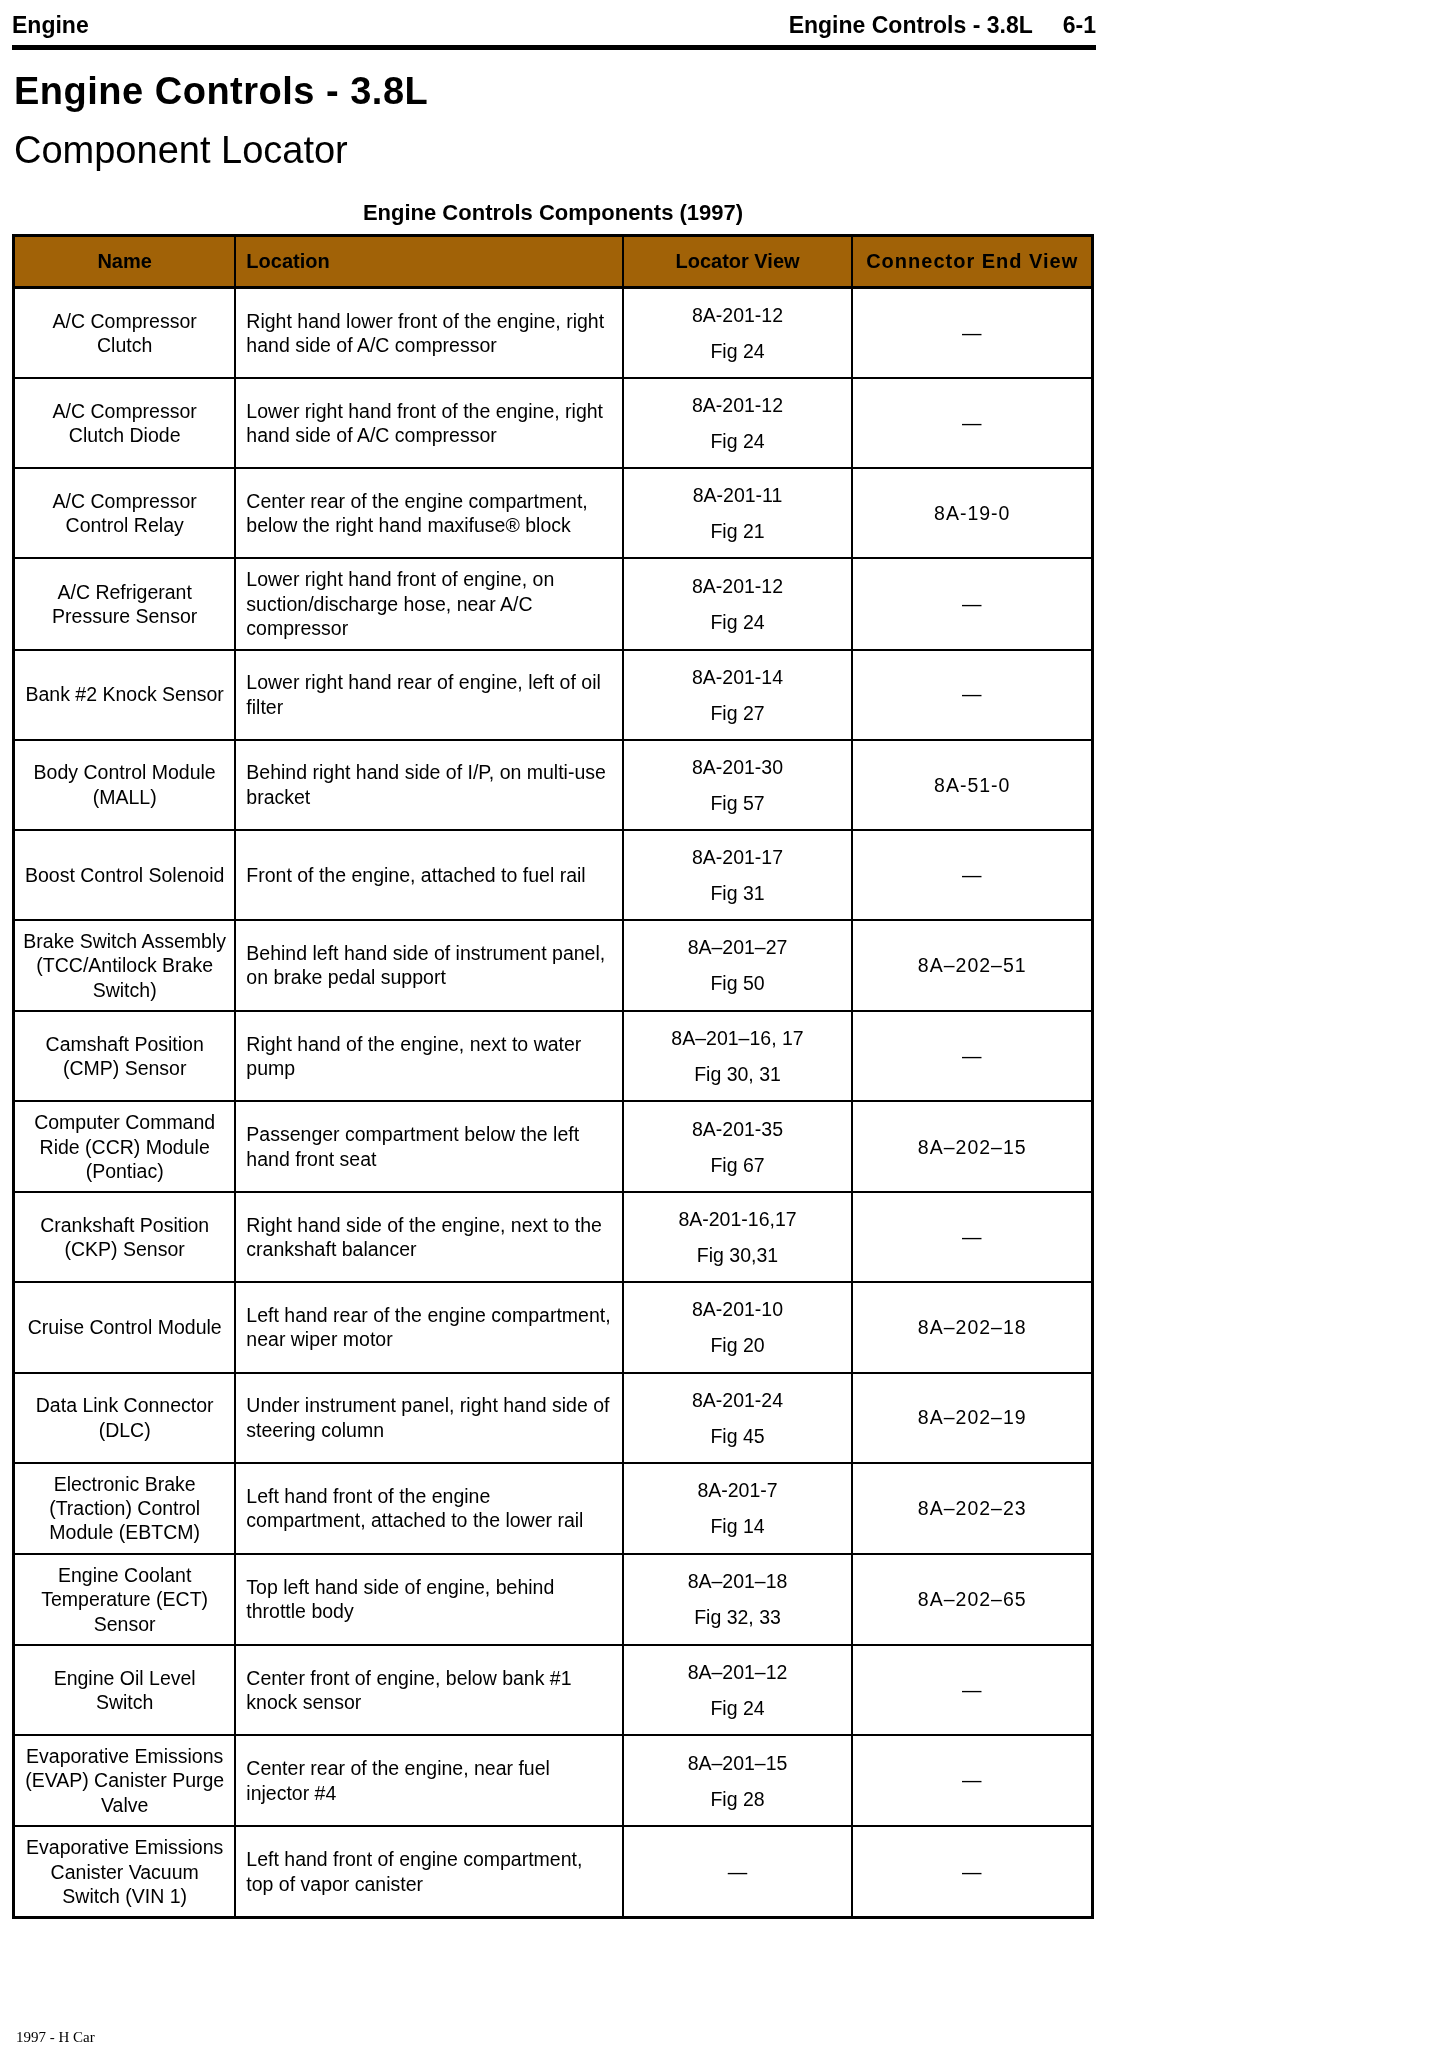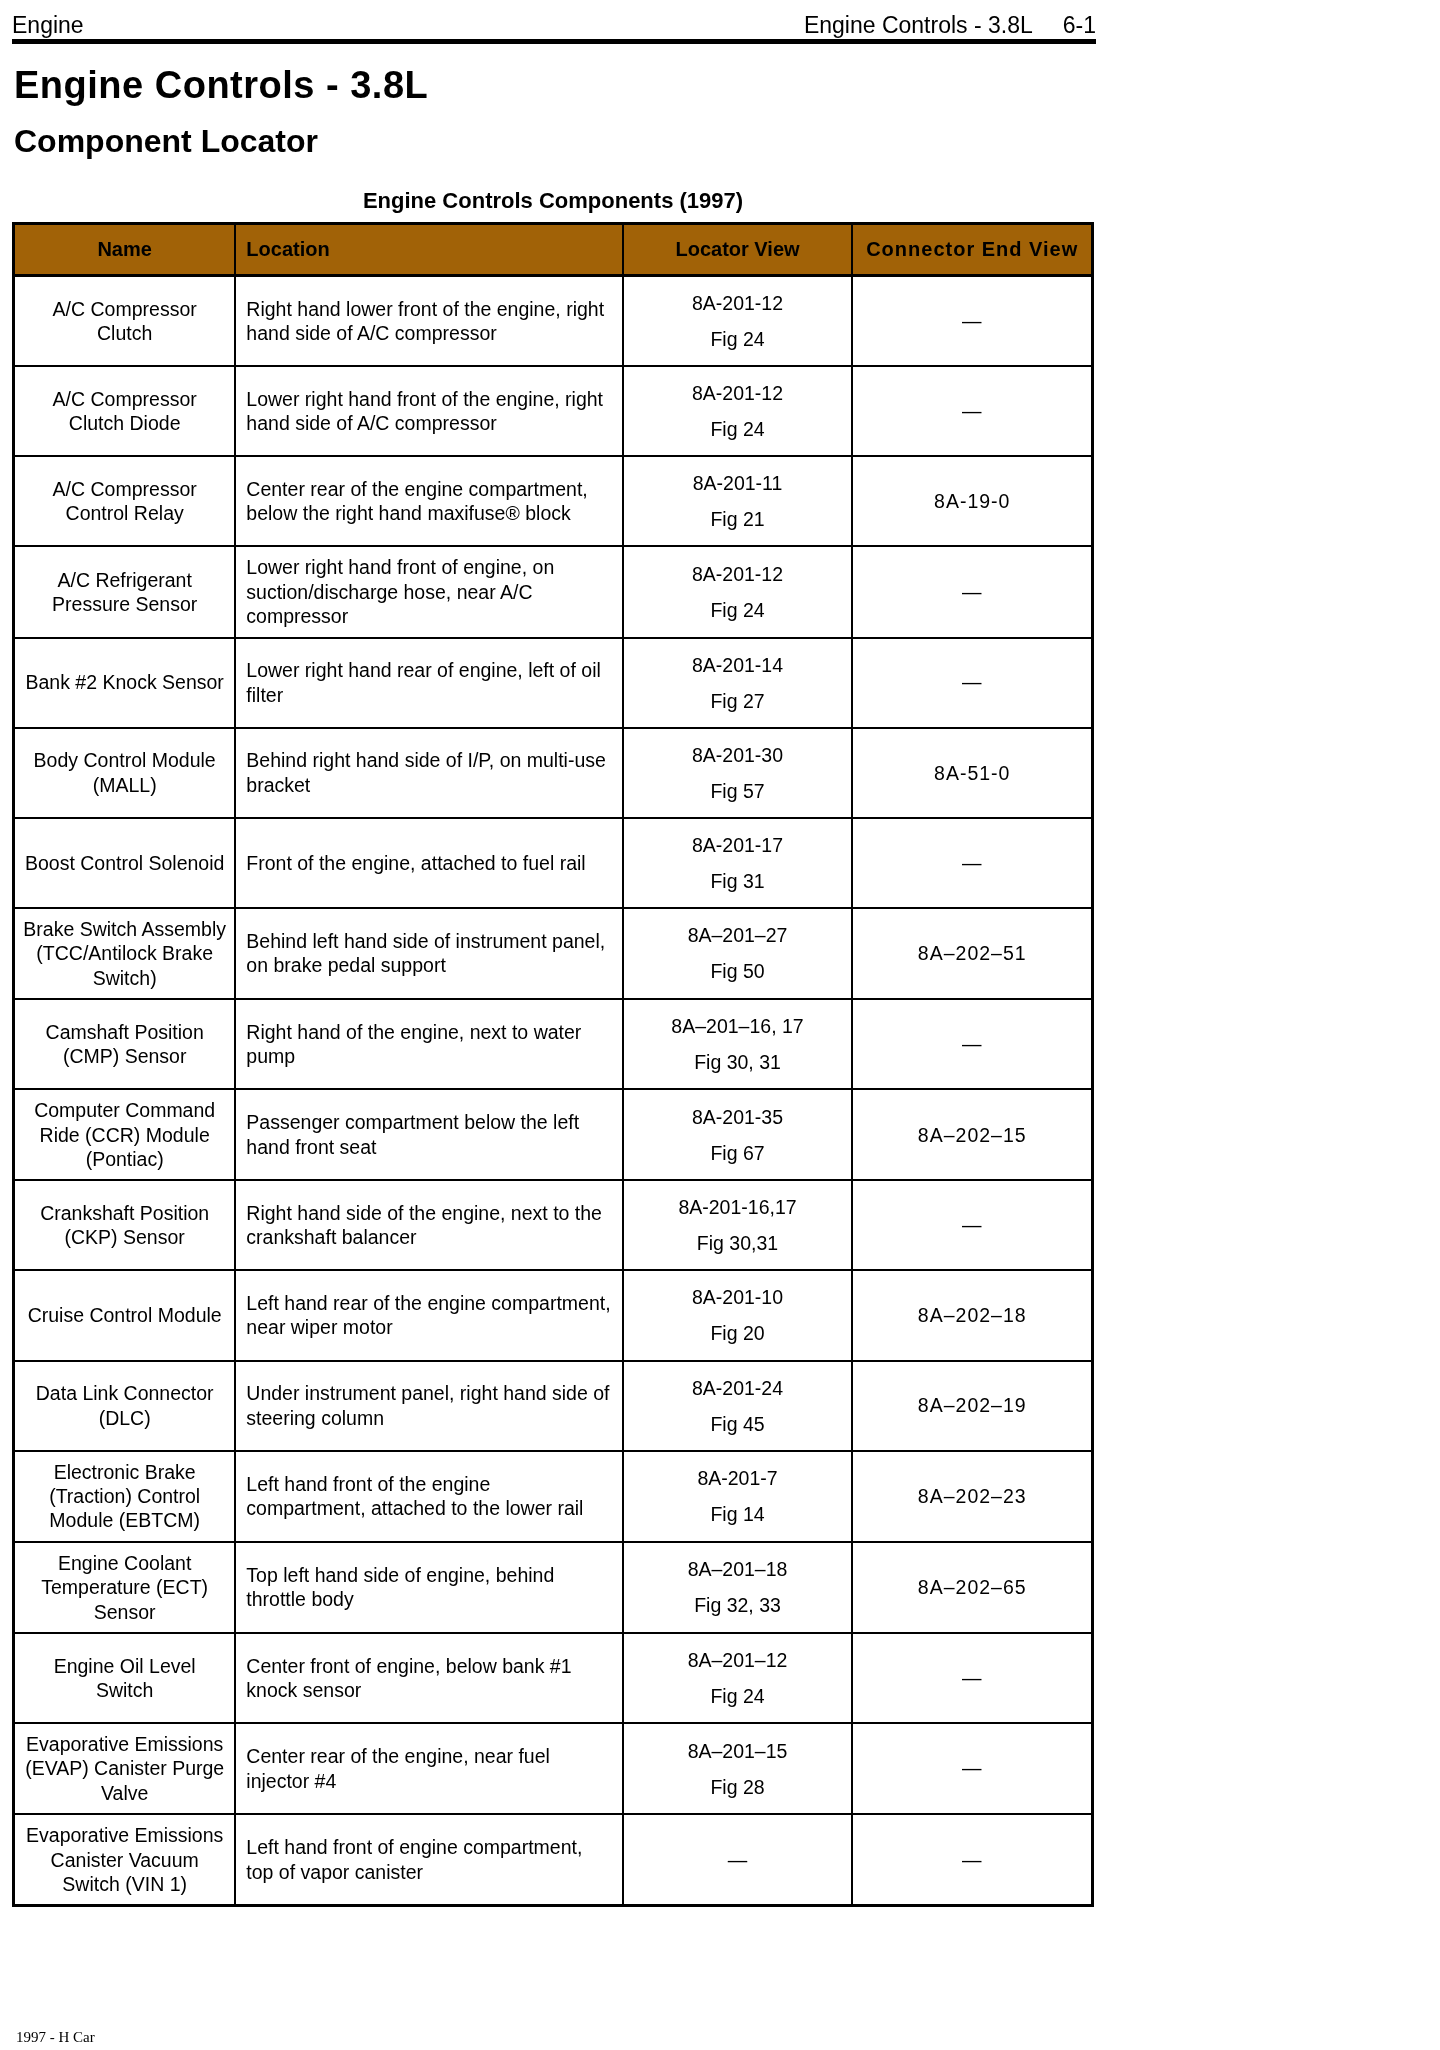--- a/index.html
+++ b/index.html
@@ -21,34 +21,35 @@
     padding: 12px 0 0 12px;
   }
   .content { width: 1084px; }
 
   
   .running-head {
     display: flex;
     justify-content: space-between;
     align-items: flex-end;
     border-bottom: 5px solid #000;
-    font-weight: normal;
+    padding-bottom: 6px;
+    font-weight: bold;
     font-size: 23px;
   }
   .running-head .right { display: flex; gap: 30px; }
 
   h1.title {
     font-size: 38px;
     font-weight: bold;
     margin: 20px 0 4px 2px;
     letter-spacing: 0.5px;
   }
   h2.subtitle {
-    font-size: 32px;
-    font-weight: bold;
+    font-size: 38px;
+    font-weight: normal;
     margin: 16px 0 28px 2px;
   }
   .caption {
     width: 1082px;
     text-align: center;
     font-weight: bold;
     font-size: 22px;
     margin-bottom: 8px;
   }
 

